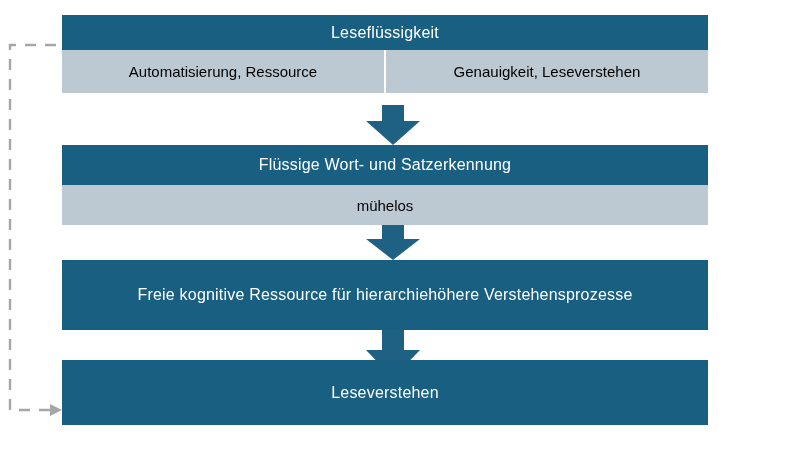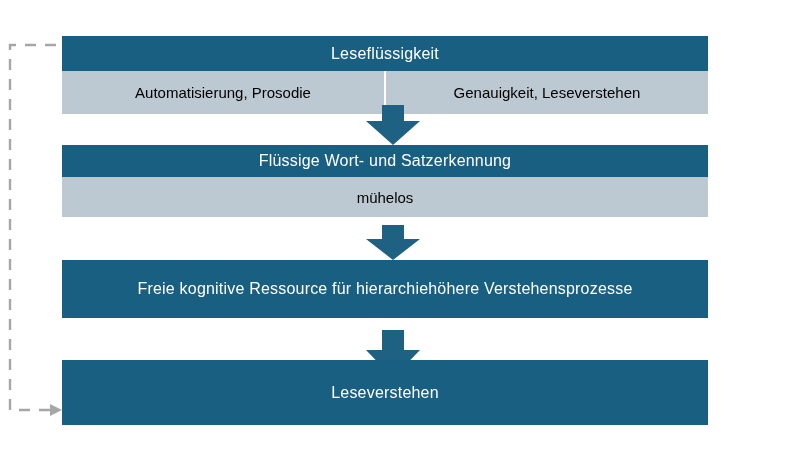--- a/index.html
+++ b/index.html
@@ -51,30 +51,30 @@
     text-align: center;
     font-size: 15px;
     color: #000000;
     box-sizing: border-box;
   }
   .band-light .cell + .cell {
     border-left: 2px solid #ffffff;
   }
 
   
-  #block-1 { top: 36px; height: 78px; }
+  #block-1 { top: 15px; height: 78px; }
   #block-1 .band-dark  { height: 35px; }
   #block-1 .band-light { height: 43px; }
 
   #block-2 { top: 145px; height: 80px; }
-  #block-2 .band-dark  { height: 32px; }
+  #block-2 .band-dark  { height: 40px; }
   #block-2 .band-light { height: 40px; flex-direction: column; }
 
   #block-3 { top: 260px; height: 70px; }
-  #block-3 .band-dark  { height: 58px; }
+  #block-3 .band-dark  { height: 70px; }
 
   #block-4 { top: 360px; height: 78px; }
   #block-4 .band-dark  { height: 65px; }
 
   
   .down-arrow {
     position: absolute;
     left: 366px;
     width: 54px;
   }
@@ -103,21 +103,21 @@
     <svg width="80" height="450" viewBox="0 0 80 450" xmlns="http://www.w3.org/2000/svg">
 
       <path d="M 56 45 L 10 45 L 10 410 L 50 410" fill="none" stroke="#A6A6A6" stroke-width="2.4" stroke-dasharray="11 9" stroke-linecap="butt"></path>
       <polygon points="50,404 62,410 50,416" fill="#A6A6A6"></polygon>
     </svg>
   </div>
 
   <div class="block" id="block-1">
     <div class="band-dark">Leseflüssigkeit</div>
     <div class="band-light">
-      <div class="cell">Automatisierung, Prosodie</div>
+      <div class="cell">Automatisierung, Ressource</div>
       <div class="cell">Genauigkeit, Leseverstehen</div>
     </div>
   </div>
 
   <div class="down-arrow" id="arrow-1">
     <svg viewBox="0 0 54 40" preserveAspectRatio="none" xmlns="http://www.w3.org/2000/svg">
       <polygon points="16,0 38,0 38,16 54,16 27,40 0,16 16,16" fill="#1F6183"></polygon>
     </svg>
   </div>
 

